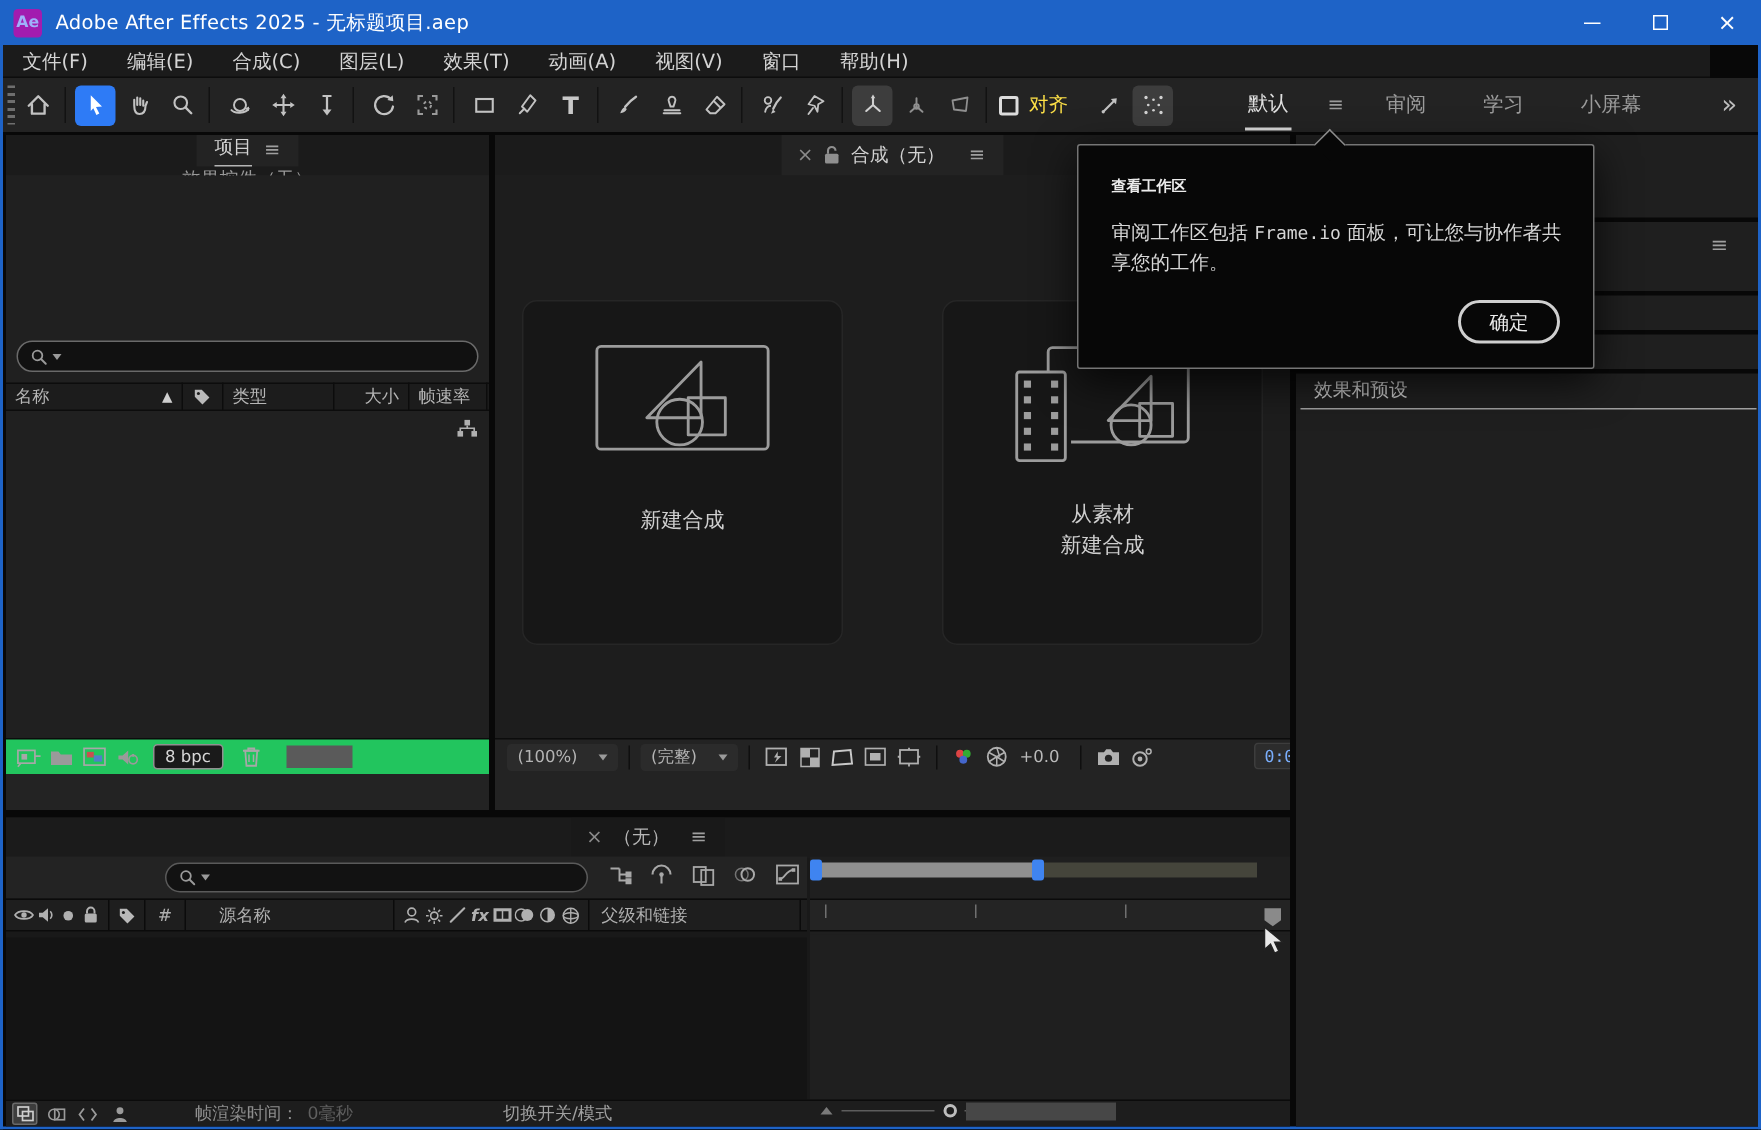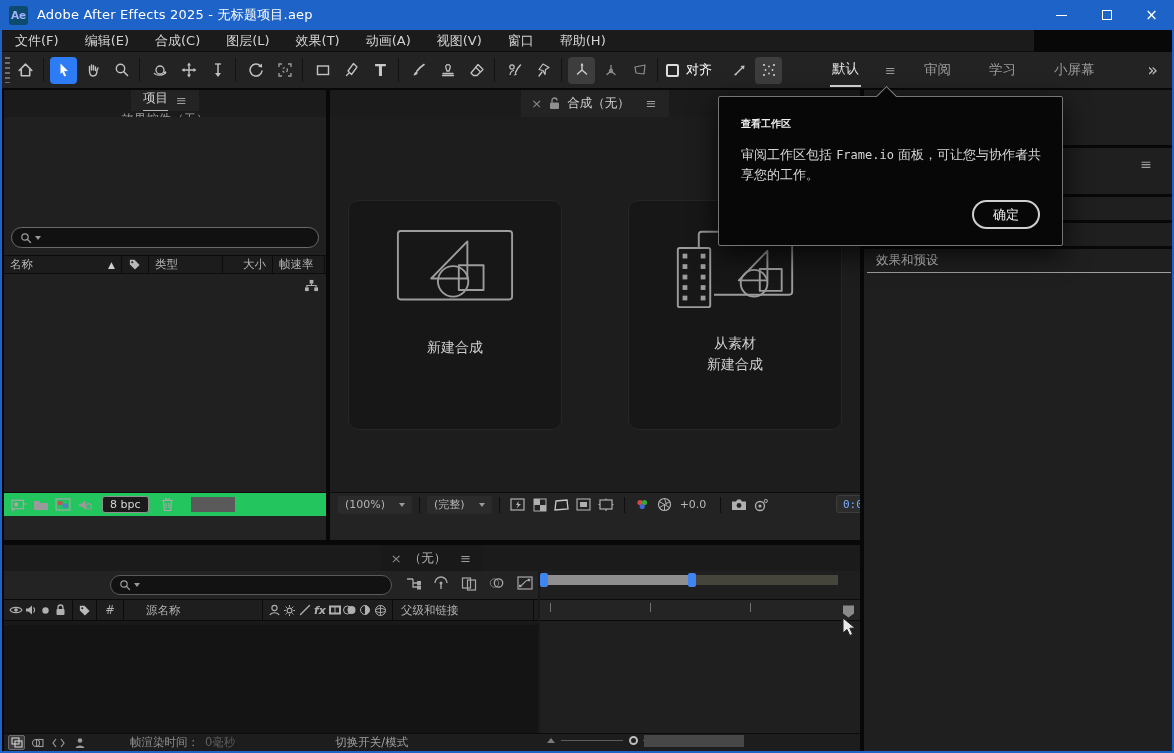--- a/index.html
+++ b/index.html
@@ -6,45 +6,45 @@
   html,body { background:#000; }
   body { font-family:"DejaVu Sans","Liberation Sans",sans-serif; }
   #app { position:relative; width:1174px; height:753px; background:#080808; overflow:hidden;
          border-left:2px solid var(--titlebar,#1e63c7); border-right:2px solid var(--titlebar,#1e63c7);
          border-bottom:2px solid var(--titlebar,#1e63c7); }
   .abs { position:absolute; }
 
   
   .titlebar { left:-2px; top:0; width:1174px; height:30px; background:var(--titlebar,#1e63c7);
               display:flex; align-items:center; color:#fff; }
-  .ae-logo { width:19px; height:19px; margin-left:9px; border-radius:3px; background:#0c4a6e;
+  .ae-logo { width:19px; height:19px; margin-left:9px; border-radius:3px; background:#a21caf;
              color:#9fb1fb; font-size:10.5px; font-weight:bold; display:flex; align-items:center; justify-content:center; }
   .win-title { margin-left:9px; font-size:13px; letter-spacing:.2px; }
   .win-btns { margin-left:auto; display:flex; height:30px; }
   .win-btn { width:45px; height:30px; display:flex; align-items:center; justify-content:center; color:#fff; }
   .min-glyph { width:11px; height:1px; background:#fff; }
   .max-glyph { width:10px; height:10px; border:1px solid #fff; }
   .close-glyph { font-size:15px; line-height:1; }
 
   
-  .menubar { left:0; top:30px; width:1032px; height:22px; background:#1b1b1b; display:flex; align-items:center;
+  .menubar { left:0; top:30px; width:1138px; height:22px; background:#1b1b1b; display:flex; align-items:center;
              border-bottom:1px solid #0d0d0d; }
   .menu-item { color:#d4d4d4; font-size:13px; padding:0 13px; white-space:nowrap; }
 
   
   .toolbar { left:0; top:52px; width:1170px; height:36px; background:#232323; display:flex; align-items:center; }
   .grip { width:5px; height:26px; margin-left:3px;
           background:repeating-linear-gradient(to bottom,#6e6e6e 0 2px,transparent 2px 5px); }
   .tool { width:27px; height:27px; margin-left:2px; display:flex; align-items:center; justify-content:center; border-radius:4px; }
   .tool.active { background:var(--accent-blue,#2e7bf6); }
   .tool.pressed { background:#3d3d3d; }
   .tsep { width:1px; height:24px; background:#121212; margin:0 4px; }
   .snap-wrap { display:flex; align-items:center; margin:0 4px; }
   .snap-box { width:13px; height:13px; border:2px solid #dcdcdc; border-radius:2px; }
-  .snap-label { color:#ffffff; font-size:13px; margin-left:7px; }
+  .snap-label { color:#fde047; font-size:13px; margin-left:7px; }
   .ws-area { display:flex; align-items:center; margin-left:48px; }
   .ws-tab { color:#9b9b9b; font-size:13.5px; margin-right:34px; padding:6px 2px 7px; position:relative; white-space:nowrap; }
   .ws-tab.active { color:#e0e0e0; border-bottom:2px solid #d8d8d8; margin-right:24px; }
   .ws-menu { color:#9b9b9b; font-size:13px; margin-right:26px; }
   .ws-overflow { color:#bdbdbd; font-size:17px; margin-left:auto; margin-right:14px; }
 
   
   .panel { background:#232323; }
   .tabbar { height:27px; background:#1b1b1b; display:flex; align-items:center;flex-direction:column; }
   .ptab { height:27px; display:flex; align-items:center; padding:0 12px; font-size:12.5px; color:#9a9a9a; }

